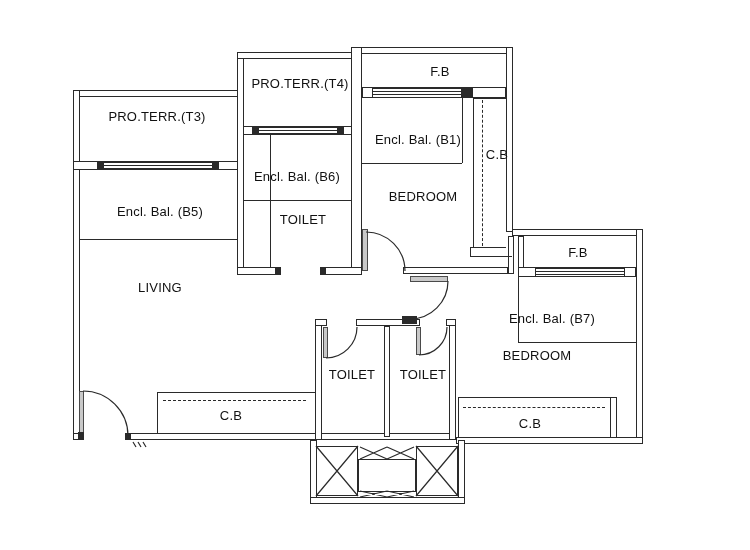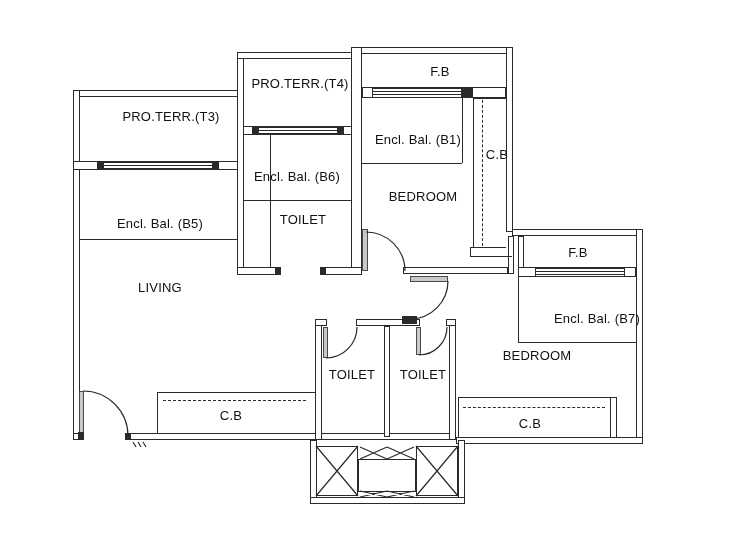--- a/index.html
+++ b/index.html
@@ -125,31 +125,31 @@
       <path d="M 416,446 L 458,496 M 458,446 L 416,496"></path>
 
       <path d="M 360,459 L 387,447 M 360,447 L 387,459 M 387,459 L 414,447 M 387,447 L 414,459"></path>
 
       <path d="M 360,497 L 387,491 M 360,491 L 387,497 M 387,497 L 414,491 M 387,491 L 414,497"></path>
 
       <path d="M 133,442 l 3,5 M 138,442 l 3,5 M 143,442 l 3,5"></path>
     </g>
   </svg>
 
-  <div class="lbl" style="left:171px;top:116px">PRO.TERR.(T3)</div>
+  <div class="lbl" style="left:157px;top:116px">PRO.TERR.(T3)</div>
   <div class="lbl" style="left:300px;top:83px">PRO.TERR.(T4)</div>
   <div class="lbl" style="left:440px;top:71px">F.B</div>
   <div class="lbl" style="left:418px;top:139px">Encl. Bal. (B1)</div>
   <div class="lbl" style="left:497px;top:154px">C.B</div>
   <div class="lbl" style="left:423px;top:196px">BEDROOM</div>
   <div class="lbl" style="left:297px;top:176px">Encl. Bal. (B6)</div>
   <div class="lbl" style="left:303px;top:219px">TOILET</div>
-  <div class="lbl" style="left:160px;top:223px">Encl. Bal. (B5)</div>
+  <div class="lbl" style="left:160px;top:211px">Encl. Bal. (B5)</div>
   <div class="lbl" style="left:160px;top:287px">LIVING</div>
   <div class="lbl" style="left:578px;top:252px">F.B</div>
-  <div class="lbl" style="left:597px;top:318px">Encl. Bal. (B7)</div>
+  <div class="lbl" style="left:552px;top:318px">Encl. Bal. (B7)</div>
   <div class="lbl" style="left:537px;top:355px">BEDROOM</div>
   <div class="lbl" style="left:352px;top:374px">TOILET</div>
   <div class="lbl" style="left:423px;top:374px">TOILET</div>
   <div class="lbl" style="left:231px;top:415px">C.B</div>
   <div class="lbl" style="left:530px;top:423px">C.B</div>
 
 </div>
 
 </body></html>

